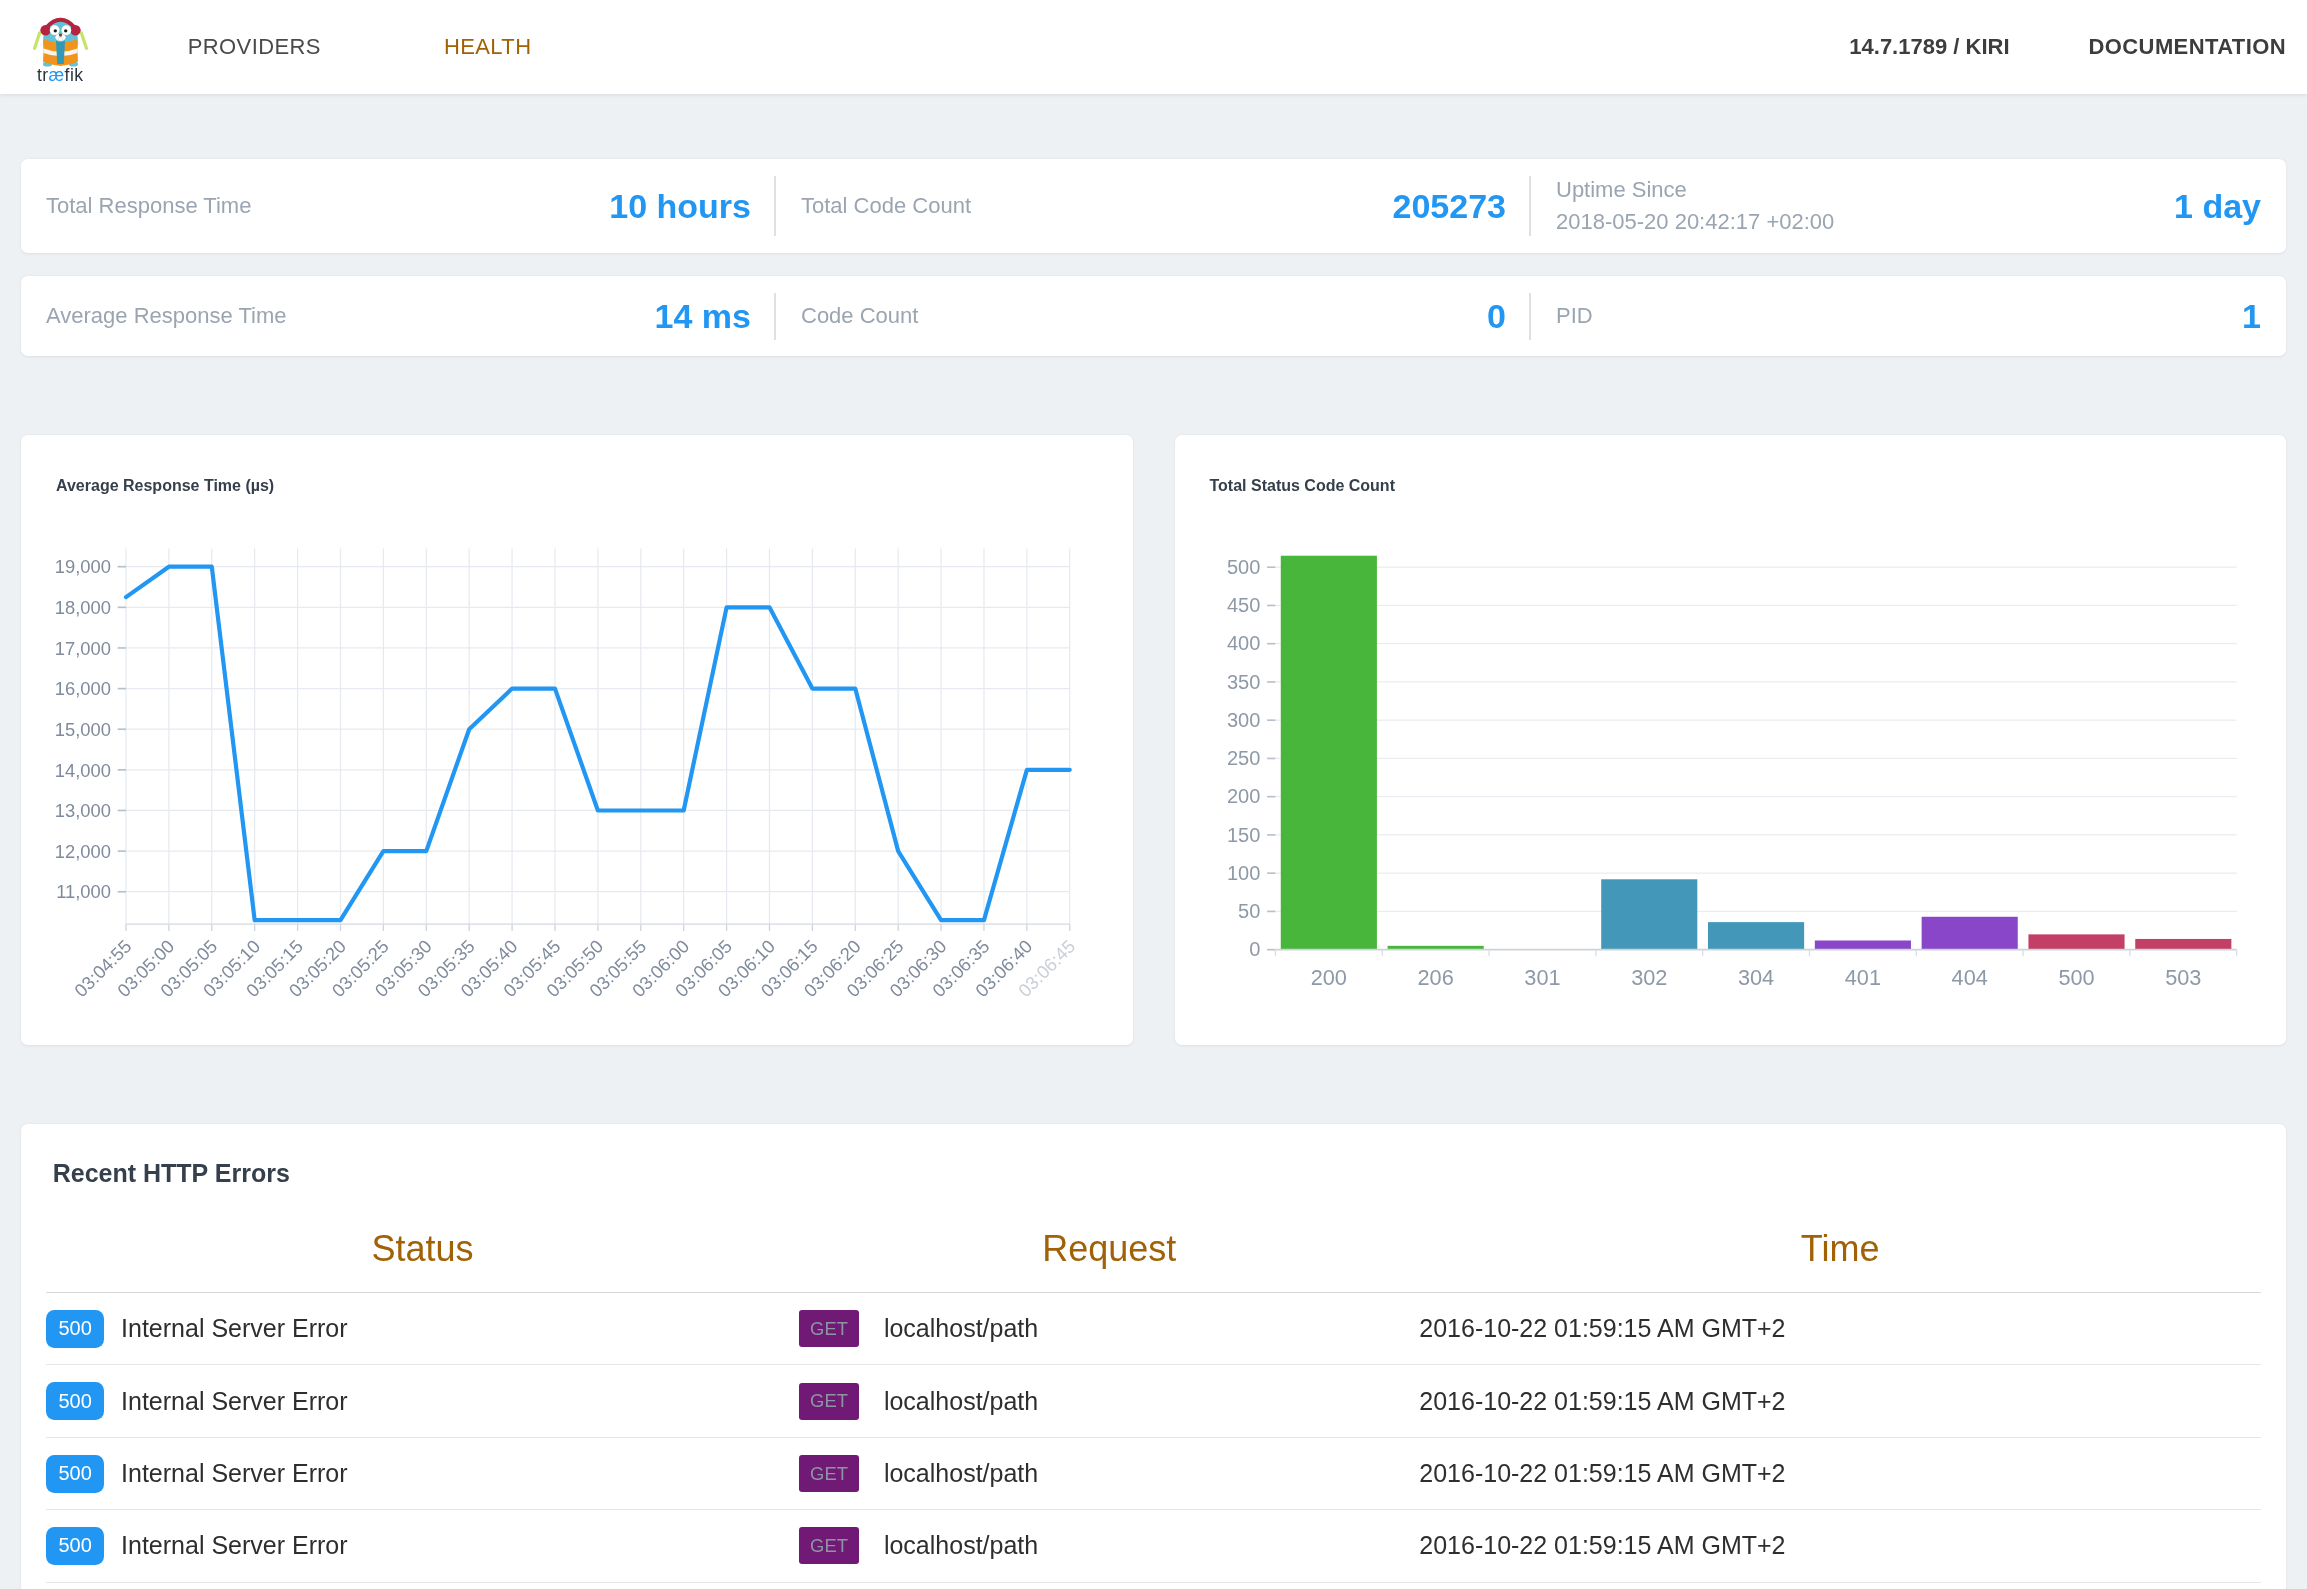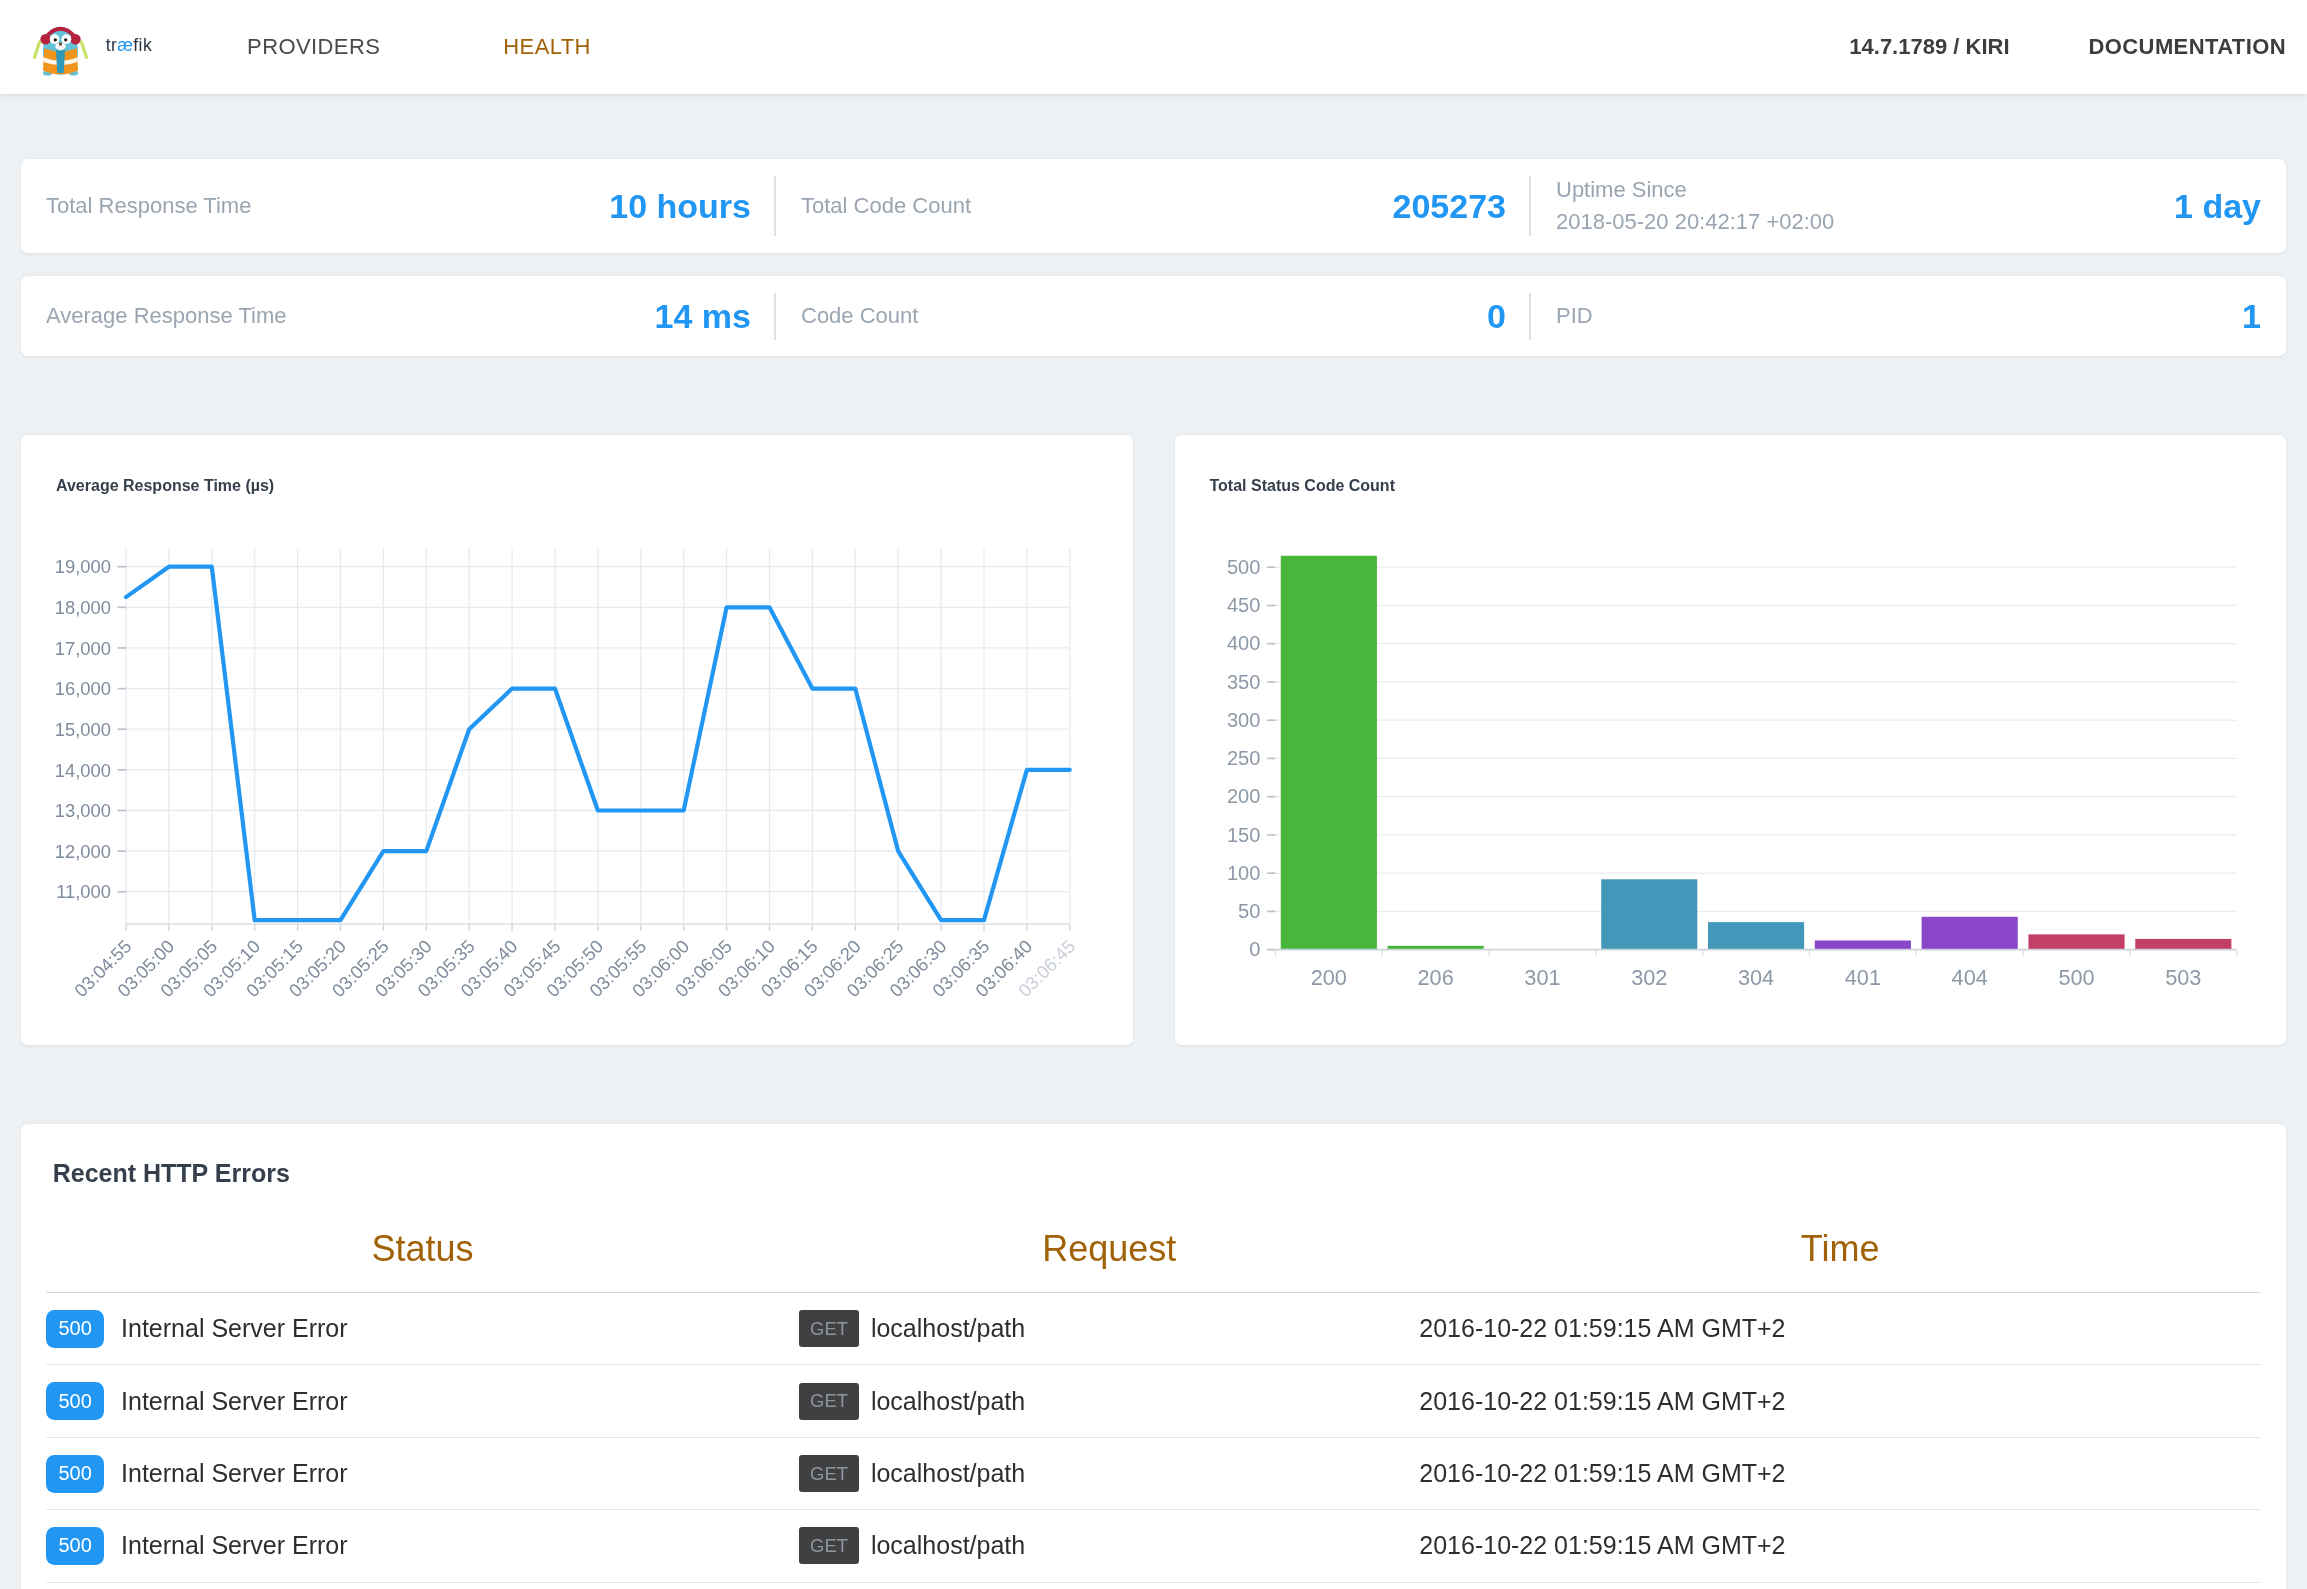--- a/index.html
+++ b/index.html
@@ -11,21 +11,21 @@
   .page { width:2307px; min-height:1590px; }
 
   
   .navbar {
     height:94px; background:#ffffff;
     display:flex; align-items:center;
     padding:0 21px;
     box-shadow:0 1.7px 3.3px rgba(31,45,61,.08);
     position:relative; z-index:5;
   }
-  .brand { display:flex; flex-direction:row; align-items:center; margin-left:6.7px; cursor:pointer;gap:13px; }
+  .brand { display:flex; flex-direction:column; align-items:center; margin-left:6.7px; cursor:pointer; }
   .brand-word { font-size:17.6px; color:#2b3540; margin-top:-3.3px; letter-spacing:0.4px; }
   .brand-word .ae { color:#2196f3; }
   .nav-links { display:flex; gap:75px; margin-left:47px; }
   .nav-link {
     font-size:22px; font-weight:400; letter-spacing:0.4px;
     color:#4a4a4a; text-transform:uppercase; cursor:pointer;margin-left:48px;
   }
   .nav-link.active { color:#a16207; }
   .nav-spacer { flex:1; }
   .nav-version { font-size:22px; font-weight:700; color:#3d3d3d; margin-right:79px; }
@@ -73,22 +73,22 @@
   table.errors td {
     padding:16.7px 0; border-bottom:0.8px solid #e4e7ea;
     font-size:25px; color:#2e2e2e; vertical-align:middle;
   }
   .cell-flex { display:flex; align-items:center; }
   .badge-status {
     display:inline-block; background:#2196f3; color:#fff;
     font-size:20px; padding:7.5px 12.5px; border-radius:8.4px; margin-right:16.7px;
   }
   .badge-method {
-    display:inline-block; background:#404040; color:#8c96a3;
-    font-size:18.4px; padding:7.5px 11px; border-radius:3px; margin-right:12px;
+    display:inline-block; background:#701a75; color:#8c96a3;
+    font-size:18.4px; padding:7.5px 11px; border-radius:3px; margin-right:25px;
   }
 </style>
 </head>
 <body>
 
 <div class="page">
 
   <div class="navbar">
     <div class="brand">
       <svg width="65" height="60" viewBox="0 0 100 92">

